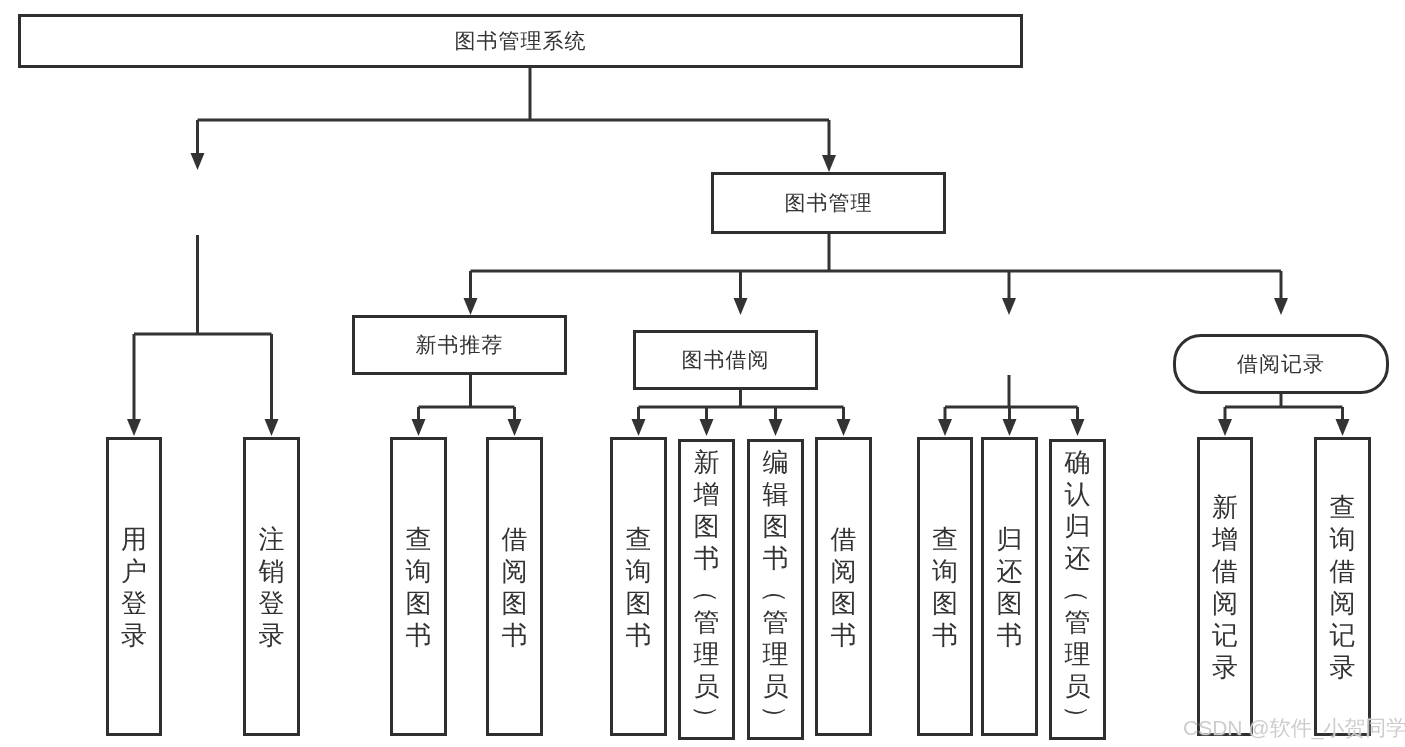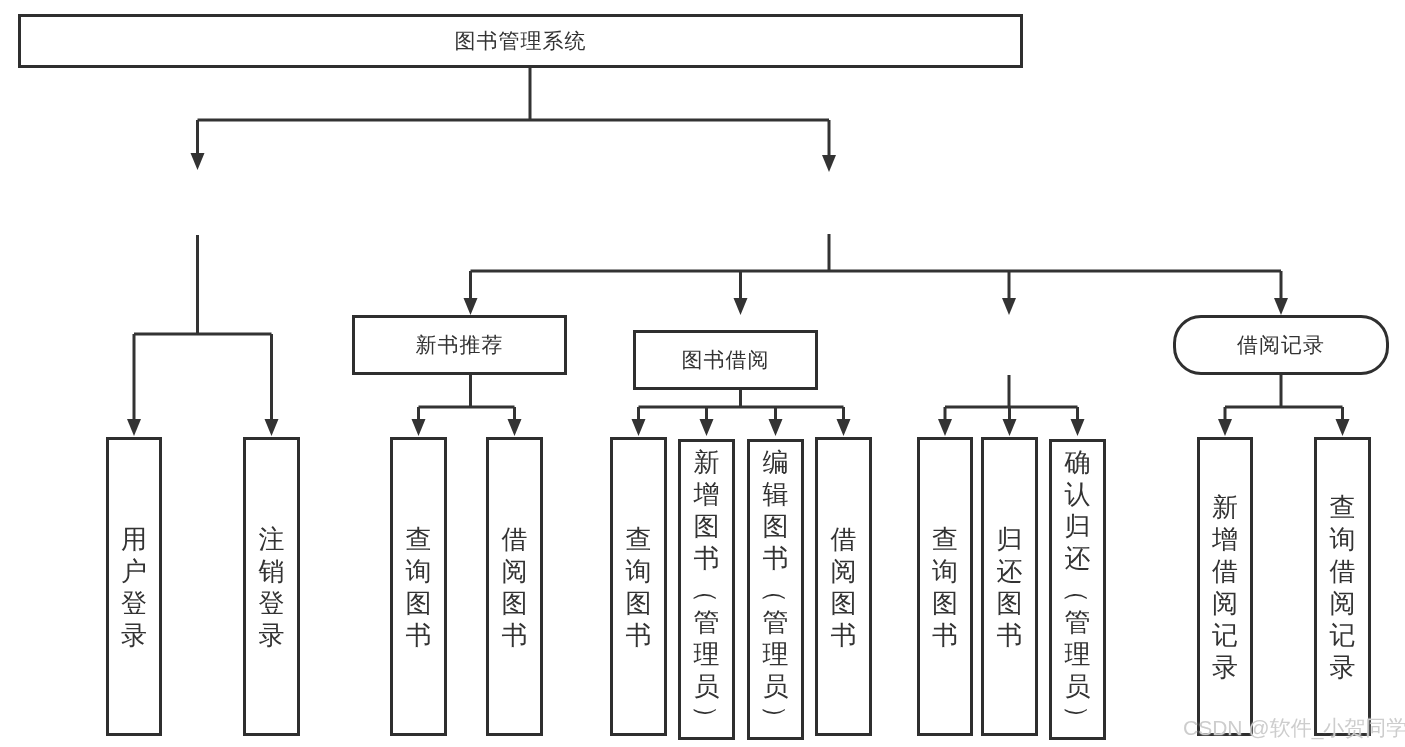--- a/index.html
+++ b/index.html
@@ -112,24 +112,25 @@
       <polygon points="938,419 952,419 945,436"></polygon>
       <polygon points="1002.5,419 1016.5,419 1009.5,436"></polygon>
       <polygon points="1070.5,419 1084.5,419 1077.5,436"></polygon>
       <polygon points="1218,419 1232,419 1225,436"></polygon>
       <polygon points="1335.5,419 1349.5,419 1342.5,436"></polygon>
     </g>
   </svg>
 
   <div class="node" style="left:18px;top:14px;width:1005px;height:54px;">图书管理系统</div>
 
+  <div class="node" style="left:711px;top:172px;width:235px;height:62px;">图书管理</div>
 
   <div class="node" style="left:352px;top:315px;width:215px;height:60px;">新书推荐</div>
   <div class="node" style="left:633px;top:330px;width:185px;height:60px;">图书借阅</div>
-  <div class="node" style="left:1173px;top:315px;width:216px;height:60px;border-radius:28px;">借阅记录</div>
+  <div class="node" style="left:1173px;top:334px;width:216px;height:60px;border-radius:28px;">借阅记录</div>
 
   <div class="node vnode" style="left:106px;top:437px;width:56px;height:299px;">
       <span class="vch">用</span>
       <span class="vch">户</span>
       <span class="vch">登</span>
       <span class="vch">录</span>
     </div>
   <div class="node vnode" style="left:243px;top:437px;width:57px;height:299px;">
       <span class="vch">注</span>
       <span class="vch">销</span>

